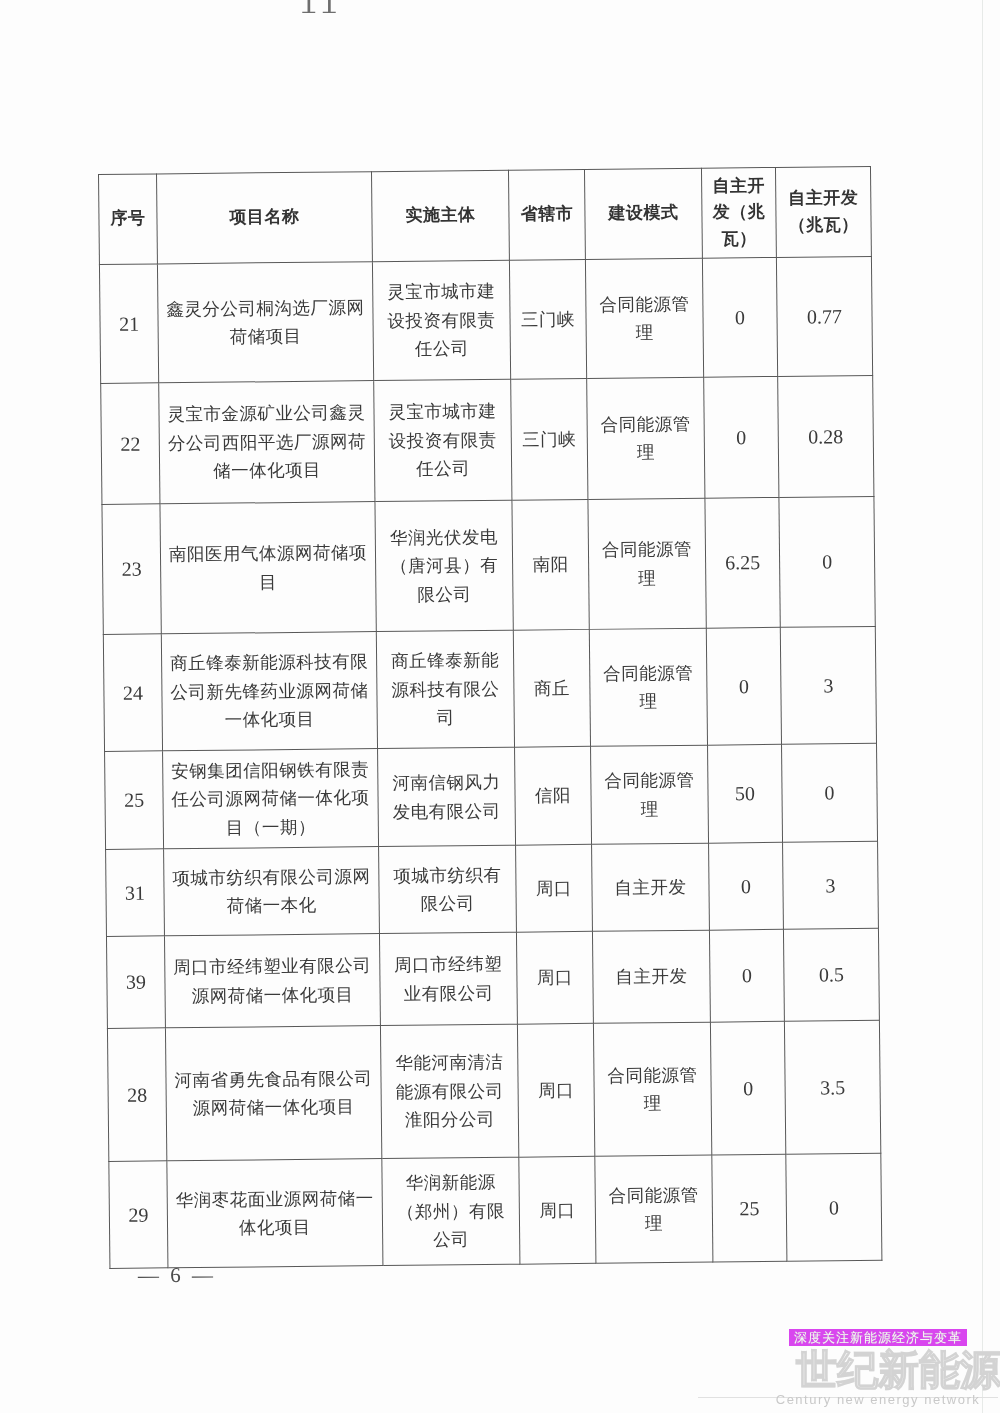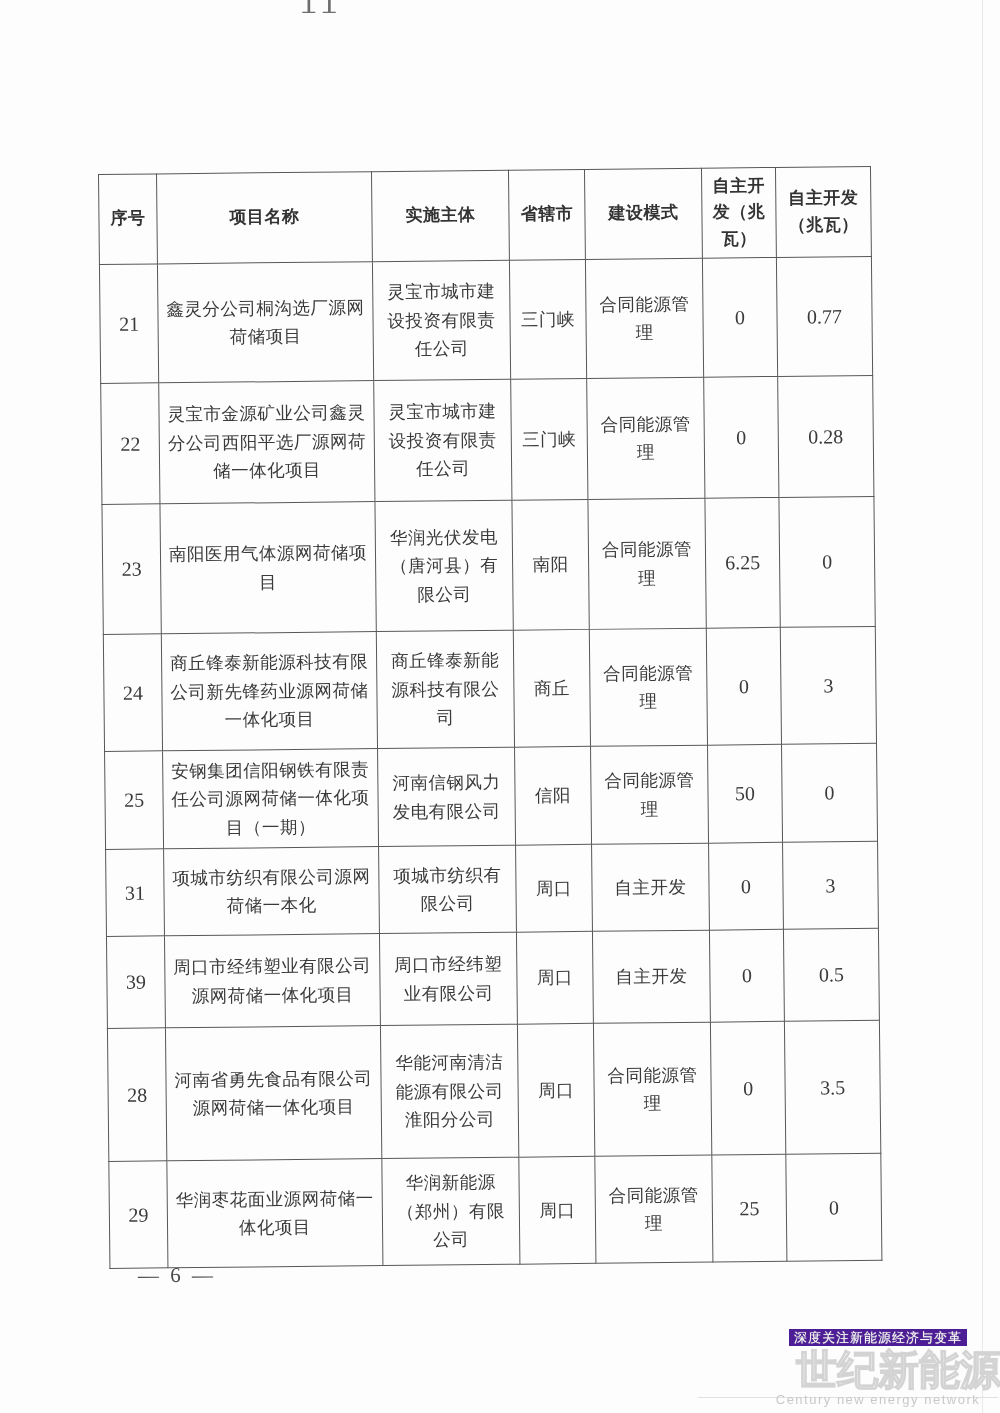--- a/index.html
+++ b/index.html
@@ -104,21 +104,21 @@
     width: 240px;
     text-align: center;
     font-family: "Liberation Sans", "DejaVu Sans", sans-serif;
     line-height: 1;
   }
   .wm-tagline {
     display: inline-block;
     font-size: 13px;
     padding: 2px 5px;
     letter-spacing: 1px;
-    background: #4c1d95;
+    background: #d946ef;
     color: #f6f6f6;
     text-shadow: 0 0 1px #bfbfbf;
     margin-bottom: 3px;
   }
   .wm-brand {
     font-size: 41px;
     font-weight: bold;
     white-space: nowrap;
     color: #fbfbfb;
     -webkit-text-stroke: 1.2px #d3d3d3;

